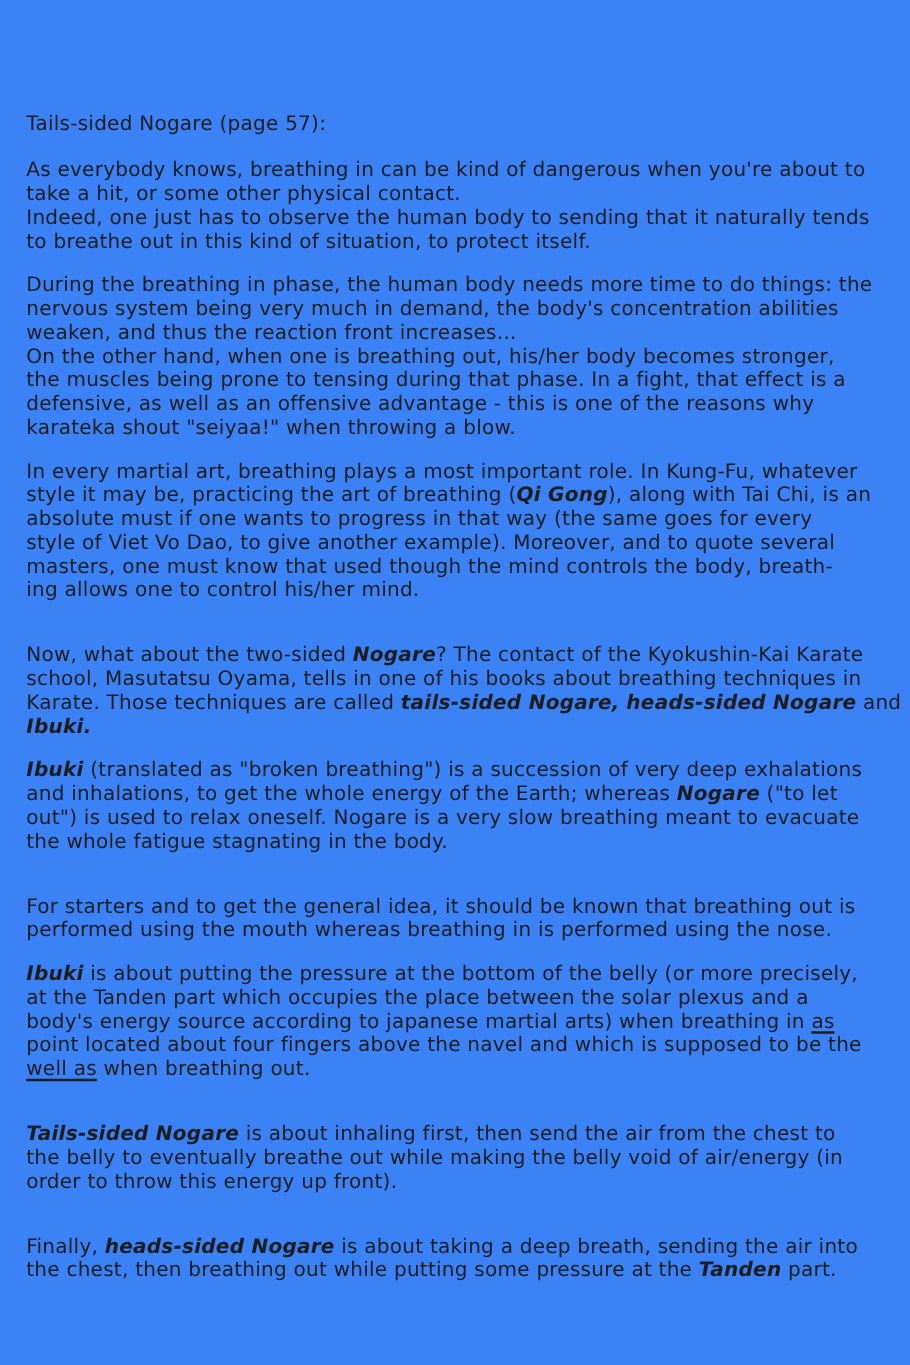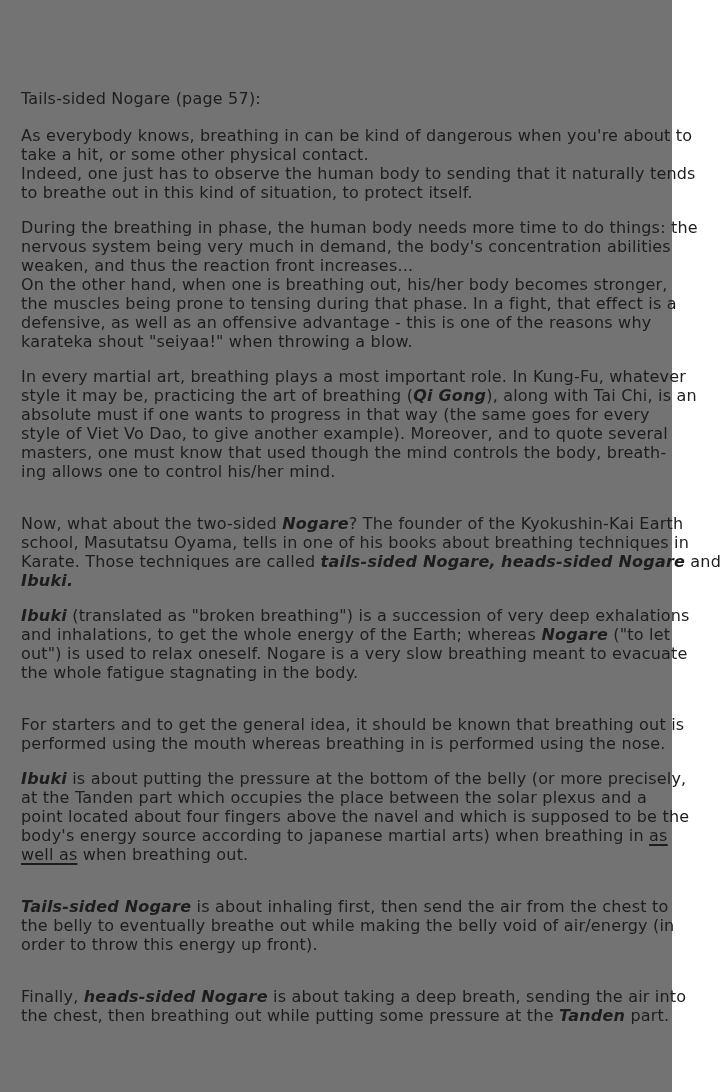--- a/index.html
+++ b/index.html
@@ -8,24 +8,24 @@
     background: #ffffff;
   }
   body {
     width: 728px;
     height: 1092px;
     overflow: hidden;
     font-family: "DejaVu Sans", "Liberation Sans", sans-serif;
   }
   .page {
     box-sizing: border-box;
-    width: 672px;
+    width: 728px;
     height: 1092px;
     padding: 89px 18px 0 21px;
-    background: #737373;
+    background: #3b82f6;
     color: #1d1d1d;
   }
   .doc-heading {
     font-size: 16px;
     line-height: 19px;
     letter-spacing: 0.2px;
     margin: 0 0 18px 0;
     font-weight: normal;
   }
   .para {
@@ -68,40 +68,40 @@
       </p>
       <p class="para">
         <span class="line"><span>In every martial art, breathing plays a most important role. In Kung-Fu, whatever</span></span>
         <span class="line"><span>style it may be, practicing the art of breathing (</span><span class="bi">Qi Gong</span><span>), along with Tai Chi, is an</span></span>
         <span class="line"><span>absolute must if one wants to progress in that way (the same goes for every</span></span>
         <span class="line"><span>style of Viet Vo Dao, to give another example). Moreover, and to quote several</span></span>
         <span class="line"><span>masters, one must know that used though the mind controls the body, breath-</span></span>
         <span class="line"><span>ing allows one to control his/her mind.</span></span>
       </p>
       <p class="para gap-lg">
-        <span class="line"><span>Now, what about the two-sided </span><span class="bi">Nogare</span><span>? The founder of the Kyokushin-Kai Earth</span></span>
+        <span class="line"><span>Now, what about the two-sided </span><span class="bi">Nogare</span><span>? The contact of the Kyokushin-Kai Karate</span></span>
         <span class="line"><span>school, Masutatsu Oyama, tells in one of his books about breathing techniques in</span></span>
         <span class="line"><span>Karate. Those techniques are called </span><span class="bi">tails-sided Nogare,</span><span> </span><span class="bi">heads-sided Nogare</span><span> and</span></span>
         <span class="line"><span class="bi">Ibuki.</span></span>
       </p>
       <p class="para">
         <span class="line"><span class="bi">Ibuki</span><span> (translated as "broken breathing") is a succession of very deep exhalations</span></span>
         <span class="line"><span>and inhalations, to get the whole energy of the Earth; whereas </span><span class="bi">Nogare</span><span> ("to let</span></span>
         <span class="line"><span>out") is used to relax oneself. Nogare is a very slow breathing meant to evacuate</span></span>
         <span class="line"><span>the whole fatigue stagnating in the body.</span></span>
       </p>
       <p class="para gap-lg">
         <span class="line"><span>For starters and to get the general idea, it should be known that breathing out is</span></span>
         <span class="line"><span>performed using the mouth whereas breathing in is performed using the nose.</span></span>
       </p>
       <p class="para">
         <span class="line"><span class="bi">Ibuki</span><span> is about putting the pressure at the bottom of the belly (or more precisely,</span></span>
         <span class="line"><span>at the Tanden part which occupies the place between the solar plexus and a</span></span>
+        <span class="line"><span>body's energy source according to japanese martial arts) when breathing in </span><span class="u">as</span></span>
         <span class="line"><span>point located about four fingers above the navel and which is supposed to be the</span></span>
-        <span class="line"><span>body's energy source according to japanese martial arts) when breathing in </span><span class="u">as</span></span>
         <span class="line"><span class="u">well as</span><span> when breathing out.</span></span>
       </p>
       <p class="para gap-lg">
         <span class="line"><span class="bi">Tails-sided Nogare</span><span> is about inhaling first, then send the air from the chest to</span></span>
         <span class="line"><span>the belly to eventually breathe out while making the belly void of air/energy (in</span></span>
         <span class="line"><span>order to throw this energy up front).</span></span>
       </p>
       <p class="para gap-lg">
         <span class="line"><span>Finally, </span><span class="bi">heads-sided Nogare</span><span> is about taking a deep breath, sending the air into</span></span>
         <span class="line"><span>the chest, then breathing out while putting some pressure at the </span><span class="bi">Tanden</span><span> part.</span></span>

